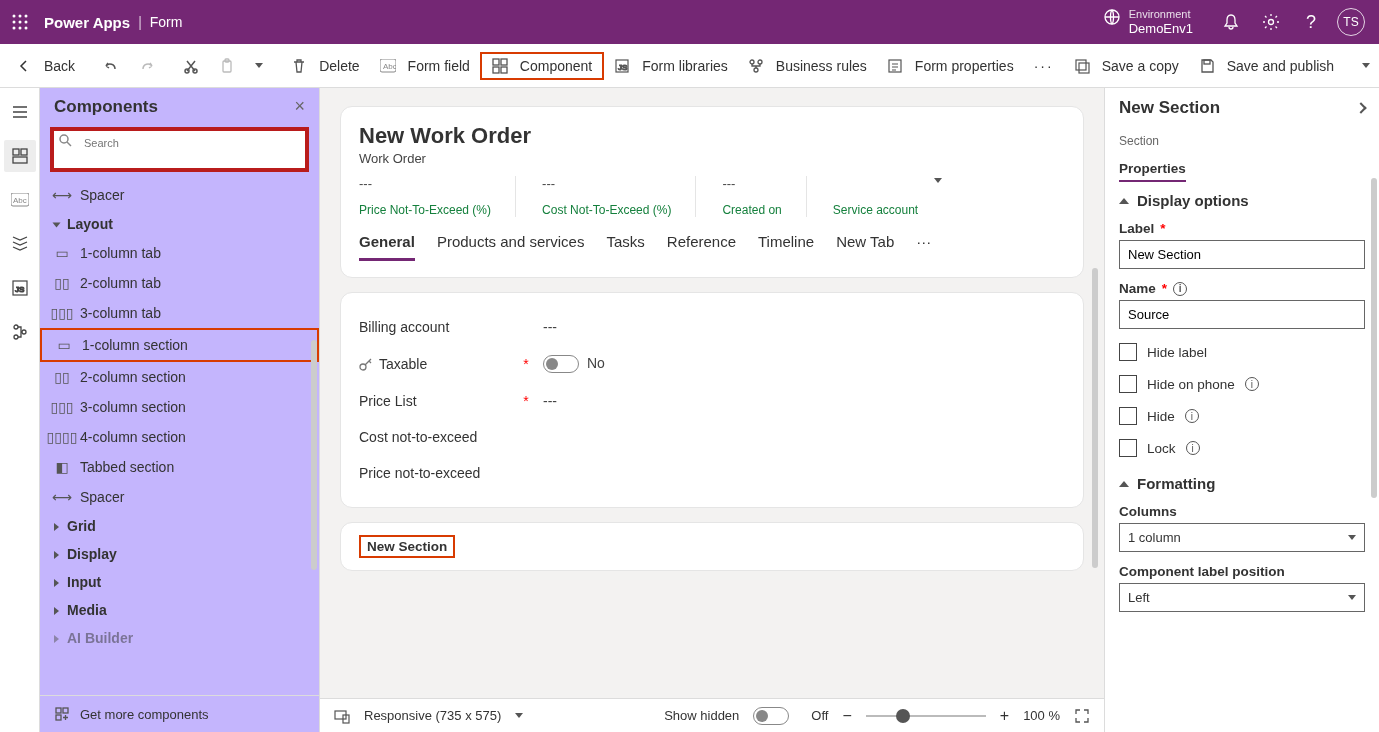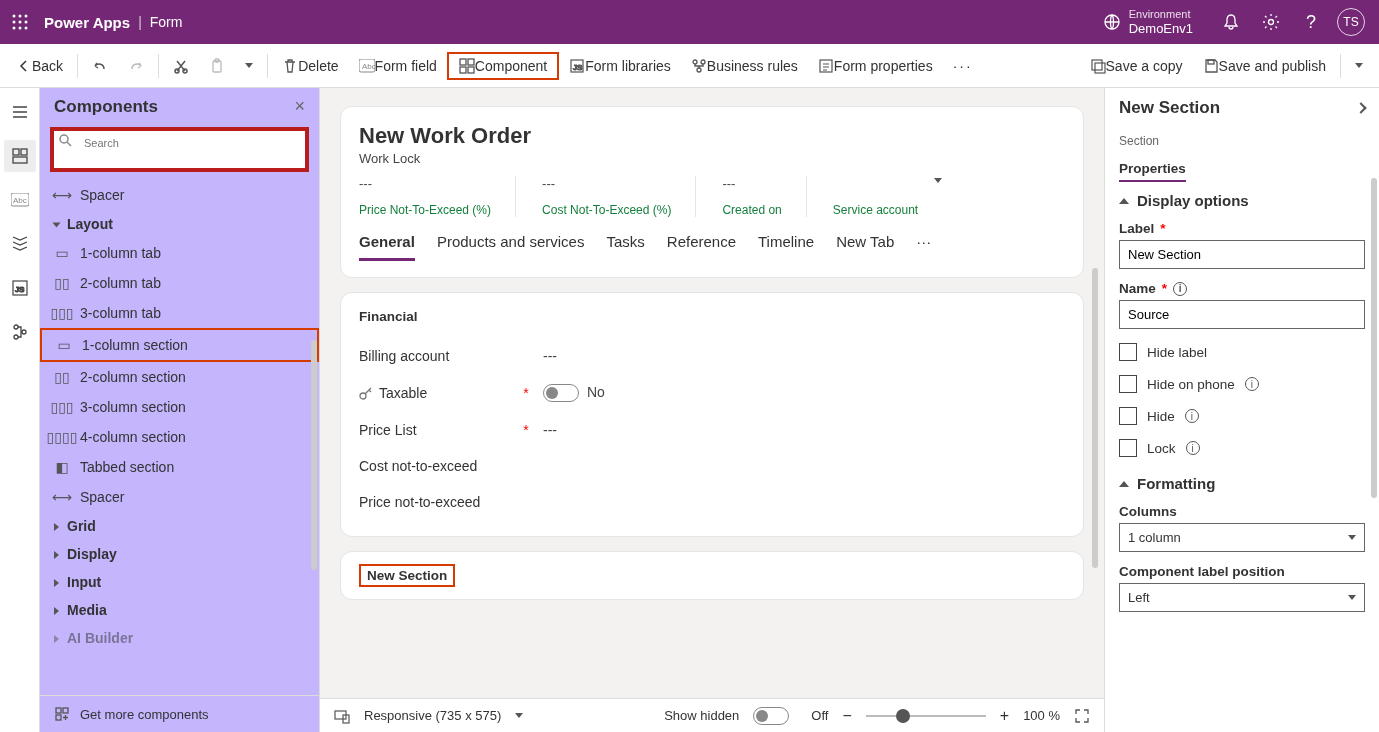--- a/index.html
+++ b/index.html
@@ -14,29 +14,29 @@
   }
   html,body{margin:0;padding:0;font-family:"Segoe UI",Arial,sans-serif;font-size:14px;color:var(--text);background:#fff;height:732px;width:1379px;overflow:hidden}
   *{box-sizing:border-box}
 
   
   .topbar{height:44px;background:var(--purple);color:#fff;display:flex;align-items:center;padding:0 8px}
   .topbar .waffle{width:24px;height:24px;display:flex;align-items:center;justify-content:center;margin-right:12px}
   .topbar .title{font-size:15px;font-weight:600}
   .topbar .sep{margin:0 8px;opacity:.7}
   .topbar .spacer{flex:1}
-  .topbar .env{display:flex;align-items:center;margin-right:18px}
+  .topbar .env{display:flex;margin-right:18px}
   .topbar .env .env-text{font-size:11px;opacity:.85;line-height:1.1}
   .topbar .env-name{font-size:13px;font-weight:500}
   .topbar .icon-btn{width:40px;height:44px;display:flex;align-items:center;justify-content:center}
   .avatar{width:28px;height:28px;border:1px solid rgba(255,255,255,.8);border-radius:50%;display:flex;align-items:center;justify-content:center;font-size:12px}
 
   
   .toolbar{height:44px;border-bottom:1px solid var(--border);background:#fff;display:flex;align-items:center;padding:0 6px;font-size:14px}
-  .toolbar .tbtn{display:flex;align-items:center;padding:6px 10px;gap:0;white-space:nowrap}
+  .toolbar .tbtn{display:flex;align-items:center;padding:6px 10px;gap:12px;white-space:nowrap}
   .toolbar .vsep{width:1px;height:24px;background:#DDD;margin:0 4px}
   .toolbar .tspacer{flex:1}
   .toolbar .red-hl{border:2px solid var(--red-hl);padding:4px 10px}
   .toolbar svg,.topbar svg{flex-shrink:0}
 
   
   .main{display:flex;height:644px;position:relative}
   .rail{width:40px;background:#fff;border-right:1px solid var(--border);display:flex;flex-direction:column;align-items:center;padding-top:8px;gap:12px}
   .rail .ricon{width:32px;height:32px;display:flex;align-items:center;justify-content:center;border-radius:2px}
   .rail .ricon.active{background:#EDEDED}
@@ -378,21 +378,21 @@
         </svg>
       <span>Get more components</span>
     </div>
   </div>
 
   <div class="canvas-outer">
     <div class="canvas-area">
 
       <div class="canvas-card">
         <h1 class="form-title">New Work Order</h1>
-        <div class="form-sub">Work Lock</div>
+        <div class="form-sub">Work Order</div>
         <div class="header-meta">
           <div class="meta-col">
               <div class="meta-val">---</div>
               <div class="meta-lbl">Price Not-To-Exceed (%)</div>
             </div>
           <div class="meta-col">
               <div class="meta-val">---</div>
               <div class="meta-lbl">Cost Not-To-Exceed (%)</div>
             </div>
           <div class="meta-col">
@@ -412,21 +412,20 @@
           <div class="tab">Products and services</div>
           <div class="tab">Tasks</div>
           <div class="tab">Reference</div>
           <div class="tab">Timeline</div>
           <div class="tab">New Tab</div>
           <div class="tab">···</div>
         </div>
       </div>
 
       <div class="canvas-card">
-        <div class="sec-title">Financial</div>
 
         <div class="frow">
           <div class="fkey">
               <span>Billing account</span>
             </div>
           <div class="freq"></div>
           <div class="fval">---</div>
         </div>
         <div class="frow">
           <div class="fkey">

